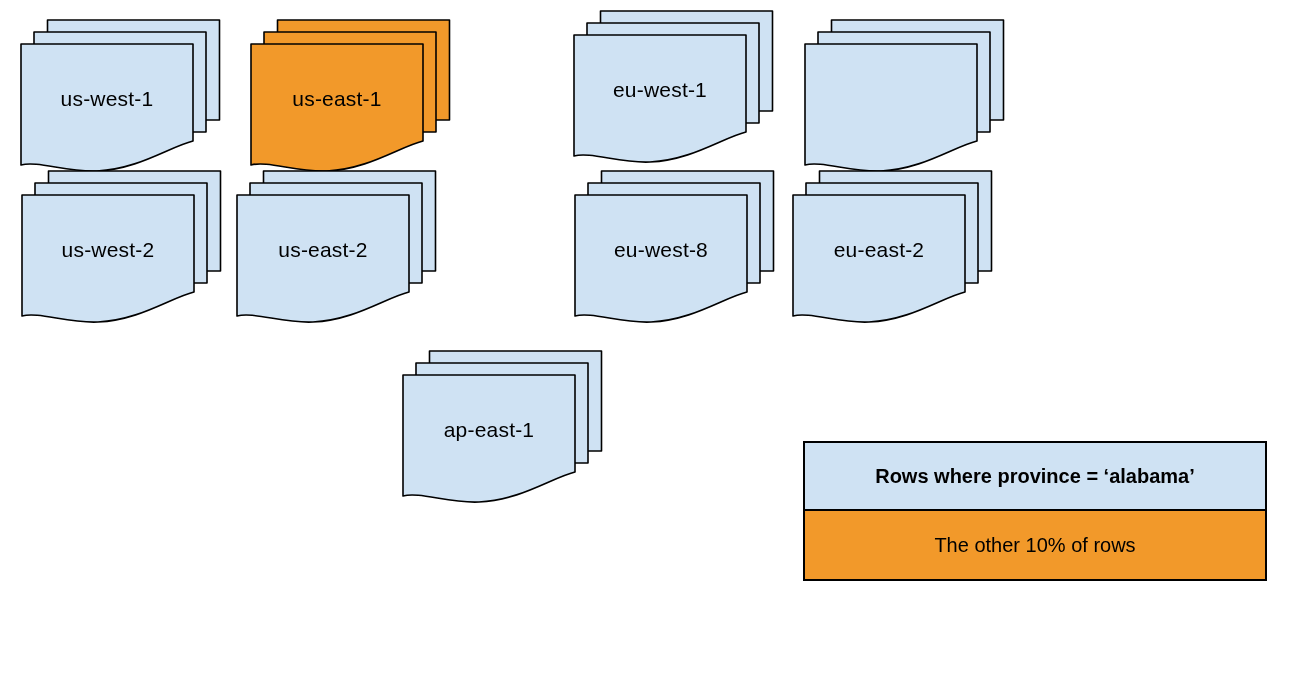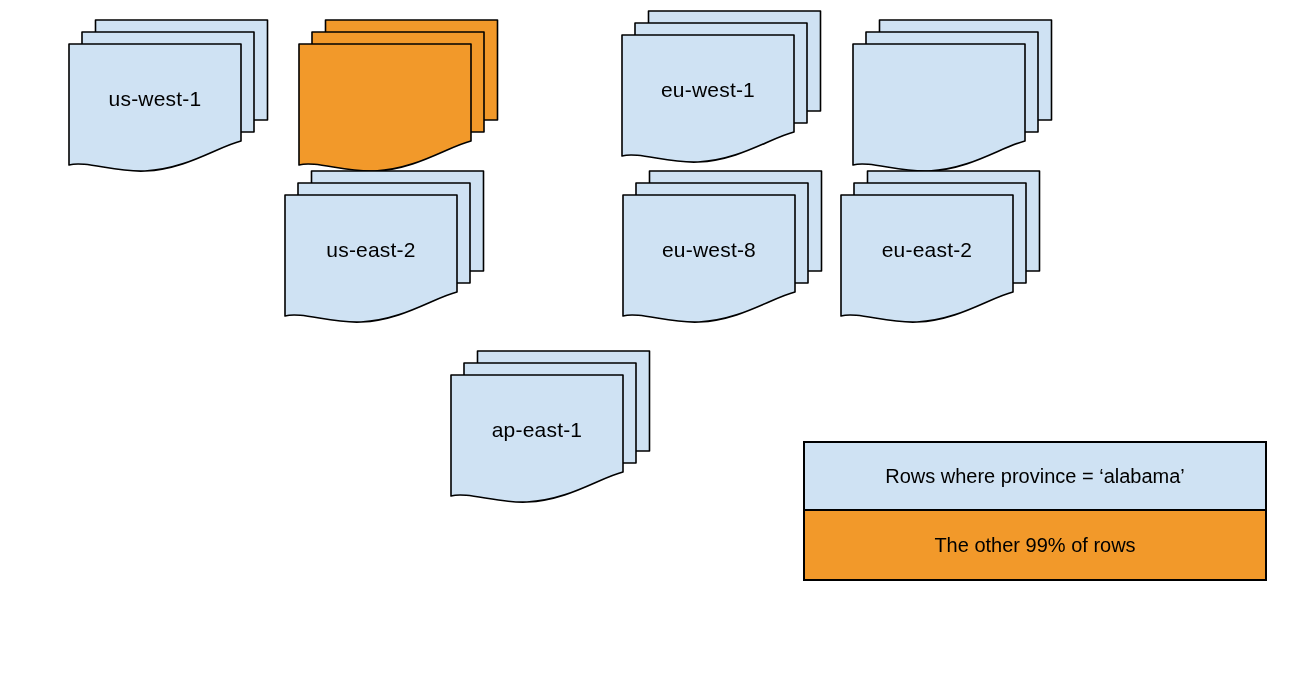--- a/index.html
+++ b/index.html
@@ -15,21 +15,21 @@
     height: 680px;
     background: #ffffff;
     font-family: "Liberation Sans", sans-serif;
     position: relative;
     overflow: hidden;
     color: var(--text);
   }
   .canvas { position: absolute; inset: 0; }
 
   
-  .stack { position: absolute; width: 201px; height: 155px; margin-left: 48px; }
+  .stack { position: absolute; width: 201px; height: 155px; }
   .stack-art {
     display: block;
     width: 201px; height: 155px;
     fill: var(--region-fill);
     stroke: var(--stroke);
     stroke-width: 1.6;
     stroke-linejoin: round;
   }
   .stack--highlight .stack-art { fill: var(--highlight-fill); }
   .stack-label {
@@ -47,21 +47,21 @@
     position: absolute;
     left: 803px; top: 441px;
     width: 464px;
     border: 2px solid var(--stroke);
   }
   .legend-row {
     height: 68px;
     display: flex; align-items: center; justify-content: center;
     font-size: 20px;
   }
-  .legend-row--default  { background: var(--region-fill); border-bottom: 2px solid var(--stroke); }
+  .legend-row--default  { background: var(--region-fill); border-bottom: 2px solid var(--stroke); font-weight: bold; }
   .legend-row--highlight{ background: var(--highlight-fill); }
 </style>
 </head>
 <body>
 
 <div class="canvas">
 
   <svg width="0" height="0" style="position:absolute" aria-hidden="true">
     <defs>
       <symbol id="doc-stack" viewBox="0 0 201 155">
@@ -76,35 +76,42 @@
     <svg class="stack-art" viewBox="0 0 201 155">
         <use href="#doc-stack"></use>
       </svg>
     <div class="stack-label">us-west-1</div>
   </div>
 
   <div class="stack stack--highlight" style="left:250px;top:19px">
     <svg class="stack-art" viewBox="0 0 201 155">
         <use href="#doc-stack"></use>
       </svg>
+    <div class="stack-label">us-east-1</div>
   </div>
 
   <div class="stack" style="left:573px;top:10px">
     <svg class="stack-art" viewBox="0 0 201 155">
         <use href="#doc-stack"></use>
       </svg>
     <div class="stack-label">eu-west-1</div>
   </div>
 
   <div class="stack" style="left:804px;top:19px">
     <svg class="stack-art" viewBox="0 0 201 155">
         <use href="#doc-stack"></use>
       </svg>
   </div>
 
+  <div class="stack" style="left:21px;top:170px">
+    <svg class="stack-art" viewBox="0 0 201 155">
+        <use href="#doc-stack"></use>
+      </svg>
+    <div class="stack-label">us-west-2</div>
+  </div>
 
   <div class="stack" style="left:236px;top:170px">
     <svg class="stack-art" viewBox="0 0 201 155">
         <use href="#doc-stack"></use>
       </svg>
     <div class="stack-label">us-east-2</div>
   </div>
 
   <div class="stack" style="left:574px;top:170px">
     <svg class="stack-art" viewBox="0 0 201 155">
@@ -126,17 +133,17 @@
       </svg>
     <div class="stack-label">ap-east-1</div>
   </div>
 
 
   <div class="legend">
     <div class="legend-row legend-row--default">
       <span>Rows where province = ‘alabama’</span>
     </div>
     <div class="legend-row legend-row--highlight">
-      <span>The other 99% of rows</span>
+      <span>The other 10% of rows</span>
     </div>
   </div>
 
 </div>
 
 </body></html>

